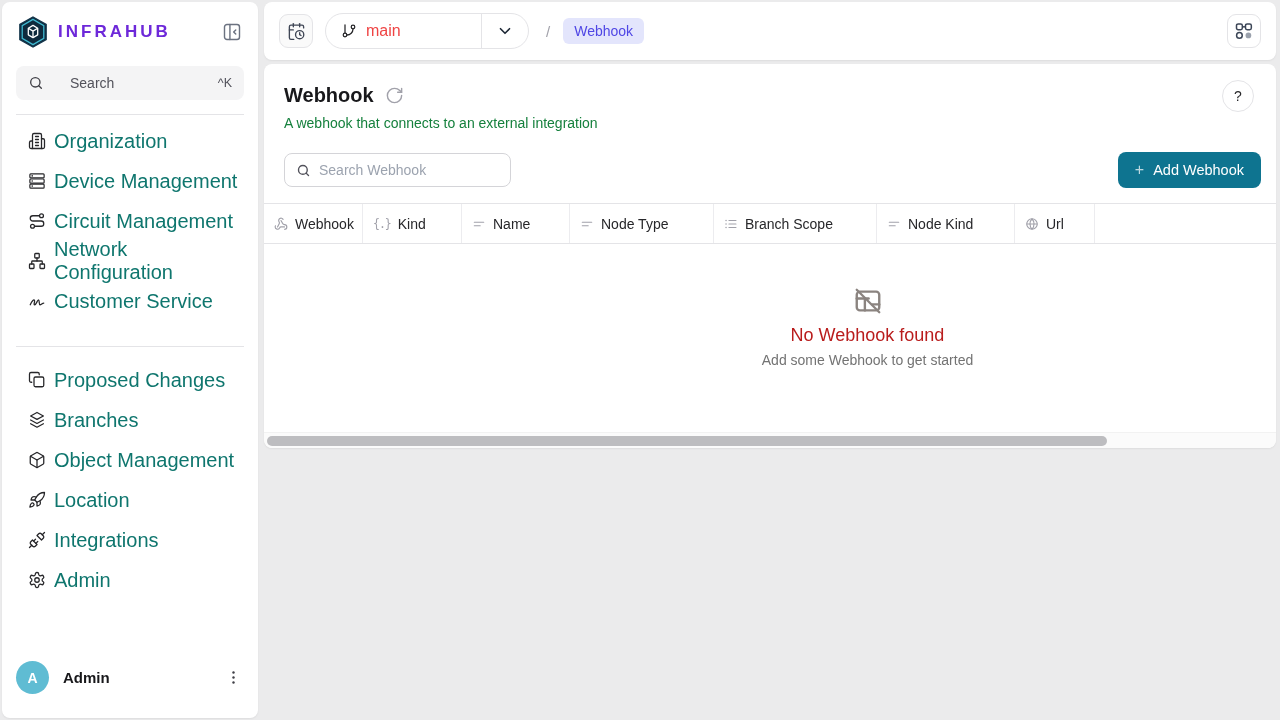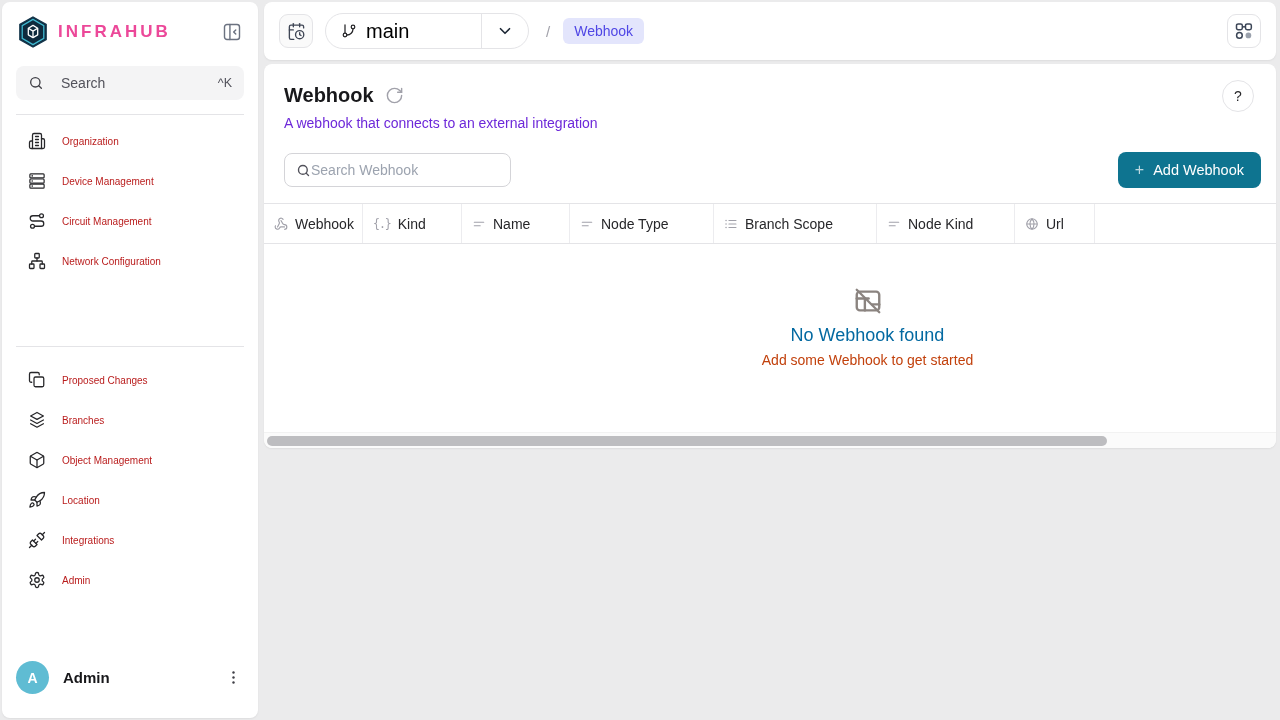--- a/index.html
+++ b/index.html
@@ -12,38 +12,38 @@
   }
   svg { display:block; }
 
   
   .sidebar {
     position:absolute; left:2px; top:2px; width:256px; height:716px;
     background:#fff; border-radius:8px; box-shadow:0 1px 2px rgba(0,0,0,.06);
   }
   .logo-row { display:flex; align-items:center; padding:14px 14px 12px 16px; height:58px; }
   .logo-mark { width:30px; height:32px; flex:none; }
-  .logo-text { margin-left:10px; font-size:17px; font-weight:bold; letter-spacing:3px; color:#ec4899; flex:1; }
+  .logo-text { margin-left:10px; font-size:17px; font-weight:bold; letter-spacing:3px; color:#6d28d9; flex:1; }
   .collapse-btn { width:24px; height:24px; color:#6b7280; background:none; border:none; cursor:pointer; display:flex; align-items:center; justify-content:center; }
 
   .side-search {
     margin:6px 14px 0; background:#f4f4f5; border-radius:8px; height:34px;
-    display:flex; align-items:center; gap:17px; padding:0 12px; cursor:pointer;
+    display:flex; align-items:center; gap:26px; padding:0 12px; cursor:pointer;
   }
   .side-search .s-text { flex:1; font-size:14px; color:#52525b; }
   .side-search .s-kbd { font-size:12.5px; color:#52525b; }
 
   .divider { height:1px; background:#e4e4e7; margin:14px 14px 0; }
 
   .nav-group { padding-top:6px; }
   .nav-group.clipped { height:231px; overflow:hidden; }
   .nav-group.second { padding-top:13px; }
   .nav-item {
-    display:flex; align-items:center; gap:16px; height:40px; padding:0 16px 0 26px;
-    font-size:10px; color:#b91c1c; cursor:pointer;
+    display:flex; align-items:center; gap:8px; height:40px; padding:0 16px 0 26px;
+    font-size:20px; color:#0f766e; cursor:pointer;
   }
   .nav-item .nicon { width:18px; height:18px; flex:none; color:#27272a; }
 
   .user-row { position:absolute; left:14px; right:14px; bottom:24px; display:flex; align-items:center; gap:14px; }
   .avatar { width:33px; height:33px; border-radius:50%; background:#5fbcd3; color:#fff;
     display:flex; align-items:center; justify-content:center; font-size:14px; font-weight:bold; }
   .user-name { flex:1; font-size:15px; font-weight:bold; color:#18181b; }
   .kebab-btn { background:none; border:none; cursor:pointer; color:#3f3f46; width:22px; height:22px; display:flex; align-items:center; justify-content:center; }
 
   
@@ -54,50 +54,50 @@
   }
   .icon-btn {
     width:34px; height:34px; border:1px solid #e4e4e7; border-radius:9px; background:#fafafa;
     display:flex; align-items:center; justify-content:center; color:#3f4655; cursor:pointer;
   }
   .branch-pill {
     margin-left:12px; height:36px; border:1px solid #e4e4e7; border-radius:18px;
     display:flex; align-items:stretch; overflow:hidden; cursor:pointer; background:#fff;
   }
   .branch-left { display:flex; align-items:center; gap:9px; padding:0 15px; width:155px; }
-  .branch-name { font-size:20px; color:#000000; }
+  .branch-name { font-size:16px; color:#ef4444; }
   .pill-sep { width:1px; background:#e4e4e7; }
   .branch-caret { width:46px; display:flex; align-items:center; justify-content:center; color:#1f2937; }
   .crumb-slash { margin:0 13px 0 17px; font-size:15px; color:#a1a1aa; }
   .crumb-chip {
     background:#e3e5fc; color:#4f46e5; font-size:14px; padding:5px 11px; border-radius:6px; cursor:pointer;
   }
   .topbar-spacer { flex:1; }
   .apps-btn { background:#fff; }
 
   
   .main-card {
     position:absolute; left:264px; top:64px; right:4px; height:384px;
     background:#fff; border-radius:8px; box-shadow:0 1px 2px rgba(0,0,0,.06); overflow:hidden;
   }
   .card-header { position:relative; padding:20px 20px 0; }
   .title-row { display:flex; align-items:center; gap:11px; }
   .page-title { font-size:20px; font-weight:bold; color:#18181b; }
   .refresh-btn { background:none; border:none; color:#a1a1aa; cursor:pointer; width:20px; height:20px; }
-  .subtitle { margin-top:8px; font-size:14px; color:#6d28d9; }
+  .subtitle { margin-top:8px; font-size:14px; color:#15803d; }
   .help-btn {
     position:absolute; right:22px; top:16px; width:32px; height:32px; border-radius:50%;
     border:1px solid #e4e4e7; background:#fff; font-size:14px; color:#27272a; cursor:pointer;
     display:flex; align-items:center; justify-content:center; font-family:inherit;
   }
 
   .toolbar { display:flex; align-items:center; justify-content:space-between; padding:21px 15px 15px 20px; }
   .search-field {
     width:227px; height:34px; border:1px solid #d4d4d8; border-radius:8px;
-    display:flex; align-items:center; padding:0 11px; background:#fff;
+    display:flex; align-items:center; gap:8px; padding:0 11px; background:#fff;
   }
   .search-field .sf-icon { color:#52525b; flex:none; }
   .search-field input {
     flex:1; border:none; outline:none; font-size:14px; font-family:inherit; color:#27272a; background:transparent; min-width:0;
   }
   .search-field input::placeholder { color:#9ca3af; }
   .add-btn {
     height:36px; background:#0e7490; color:#fff; border:none; border-radius:8px;
     display:flex; align-items:center; gap:9px; padding:0 17px; font-size:14.5px; font-weight:500;
     font-family:inherit; cursor:pointer;
@@ -113,22 +113,22 @@
   }
   .th .h-icon { color:#a1a1aa; flex:none; }
   .th .braces { font-family:"DejaVu Sans Mono", monospace; font-size:11.5px; color:#a1a1aa; letter-spacing:-1px; }
   .th.filler { border-right:none; }
 
   .empty-area {
     width:1207px; height:166px; display:flex; flex-direction:column;
     align-items:center; justify-content:center;
   }
   .empty-icon { color:#8b8480; margin-bottom:9px; }
-  .empty-title { font-size:18px; font-weight:500; color:#0369a1; }
-  .empty-sub { margin-top:6px; font-size:14px; color:#c2410c; }
+  .empty-title { font-size:18px; font-weight:500; color:#b91c1c; }
+  .empty-sub { margin-top:6px; font-size:14px; color:#737373; }
 
   .hscroll {
     position:absolute; left:0; right:0; bottom:0; height:16px; background:#fbfbfb;
     border-top:1px solid #f2f2f2; border-radius:0 0 8px 8px;
   }
   .hscroll-thumb {
     position:absolute; left:3px; top:3px; width:840px; height:10px;
     background:#bdbdc0; border-radius:5px; cursor:pointer;
   }
 </style>
@@ -210,20 +210,28 @@
         <svg viewBox="0 0 24 24" width="18" height="18" fill="none" stroke="currentColor" stroke-width="1.7" stroke-linecap="round" stroke-linejoin="round">
           <rect x="16" y="16" width="6" height="6" rx="1"></rect>
             <rect x="2" y="16" width="6" height="6" rx="1"></rect>
             <rect x="9" y="2" width="6" height="6" rx="1"></rect>
           <path d="M5 16v-3a1 1 0 0 1 1-1h12a1 1 0 0 1 1 1v3"></path>
             <path d="M12 12V8"></path>
         </svg>
       </span>
       <span>Network Configuration</span>
     </div>
+    <div class="nav-item">
+      <span class="nicon">
+        <svg viewBox="0 0 24 24" width="18" height="18" fill="none" stroke="currentColor" stroke-width="1.7" stroke-linecap="round" stroke-linejoin="round">
+          <path d="M3 17c2.5-5.5 5-7.5 5.7-5.8S7 17 9 17s3.4-6.5 5-6.5S14.3 17 16 17s3-2.2 5-2.2"></path>
+        </svg>
+      </span>
+      <span>Customer Service</span>
+    </div>
   </nav>
 
   <div class="divider" style="margin-top:0;"></div>
 
   <nav class="nav-group second">
     <div class="nav-item">
       <span class="nicon">
         <svg viewBox="0 0 24 24" width="18" height="18" fill="none" stroke="currentColor" stroke-width="1.7" stroke-linecap="round" stroke-linejoin="round">
           <rect x="8" y="8" width="13" height="13" rx="2"></rect>
             <path d="M5 15H4a2 2 0 0 1-2-2V4a2 2 0 0 1 2-2h9a2 2 0 0 1 2 2v1"></path>

